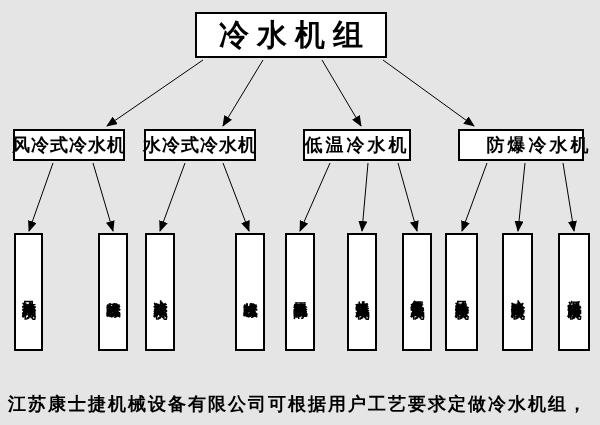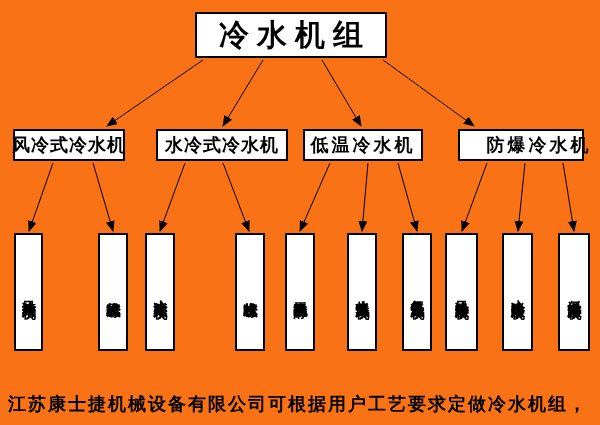--- a/index.html
+++ b/index.html
@@ -1,20 +1,20 @@
 <!DOCTYPE html>
 <html><head>
 <meta charset="utf-8">
 <style>
   html, body { margin: 0; padding: 0; background: #ffffff; }
   #canvas {
     position: relative;
     width: 600px;
     height: 425px;
-    background: #f97316;
+    background: #e5e5e5;
     font-family: "Liberation Serif", "DejaVu Serif", serif;
     color: #000000;
     overflow: hidden;
   }
   #arrows {
     position: absolute;
     left: 0; top: 0;
     width: 600px; height: 425px;
     pointer-events: none;
   }
@@ -36,22 +36,22 @@
     letter-spacing: 8px;
     text-indent: 8px;
   }
   .branch {
     top: 129px; height: 32px;
     font-size: 18px;
     letter-spacing: 1px;
   }
   .branch.wide5 { letter-spacing: 3px; }
   .b0 { left: 13px;  width: 112px; }
-  .b1 { left: 156px; width: 132px; }
-  .b2 { left: 303px; width: 120px; }
+  .b1 { left: 144px; width: 112px; }
+  .b2 { left: 303px; width: 108px; }
   .b3 { left: 458px; width: 126px; padding-left: 36px; }
   .leaf {
     top: 233px; height: 118px;
     writing-mode: vertical-rl;
     text-orientation: upright;
     font-size: 14px;
     letter-spacing: 1px;
     line-height: 1;
   }
   .l0 { left: 14px;  width: 29px; }

